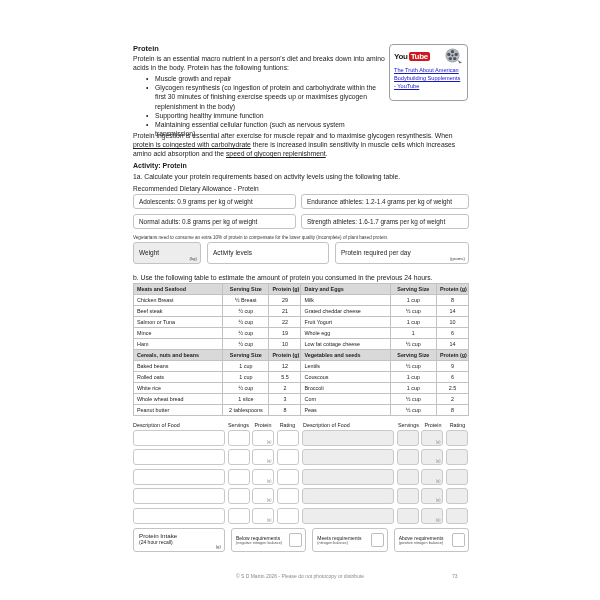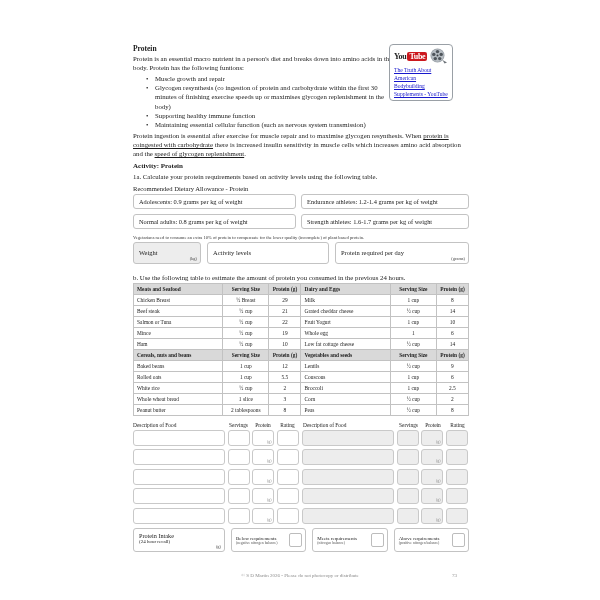--- a/index.html
+++ b/index.html
@@ -1,31 +1,31 @@
 <!DOCTYPE html>
 <html><head>
 <meta charset="utf-8">
 <style>
   * { margin:0; padding:0; box-sizing:border-box; }
   html,body { width:600px; height:600px; }
   body {
     position:relative; background:#fff; overflow:hidden;
     font-family:"Liberation Sans", sans-serif; color:#1c1c1c;
   }
-  .abs { position:absolute;font-family:Liberation Serif, serif; }
+  .abs { position:absolute; }
 
   
   .title { left:133px; top:44px; font-size:7.5px; font-weight:bold; }
   .intro-para { left:133px; top:54px; width:262px; font-size:6.8px; line-height:1.35; }
   .bullets { left:146px; top:74px; width:240px; font-size:6.8px; line-height:1.35; list-style:none; }
   .bullets li { position:relative; padding-left:9px; }
   .bullets li::before { content:"\2022"; position:absolute; left:0; }
 
   
-  .yt-box { left:389px; top:44px; width:64px; height:57px; border:1px solid #9aa0a6;
+  .yt-box { left:389px; top:44px; width:79px; height:57px; border:1px solid #9aa0a6;
             border-radius:4px; padding:3px 4px; background:#fff; }
   .yt-row { display:flex; justify-content:space-between; align-items:center; }
   .yt-logo { font-size:8px; font-weight:bold; letter-spacing:-0.3px; }
   .yt-you { color:#222; }
   .yt-tube { color:#fff; background:#cc181e; border-radius:2px; padding:0 2px; margin-left:1px; }
   .yt-link { display:block; margin-top:2px; font-size:5.6px; line-height:1.45;
              color:#1717cc; text-decoration:underline; cursor:pointer; }
 
   
   .para2 { left:133px; top:131px; width:336px; font-size:6.8px; line-height:1.35; }

